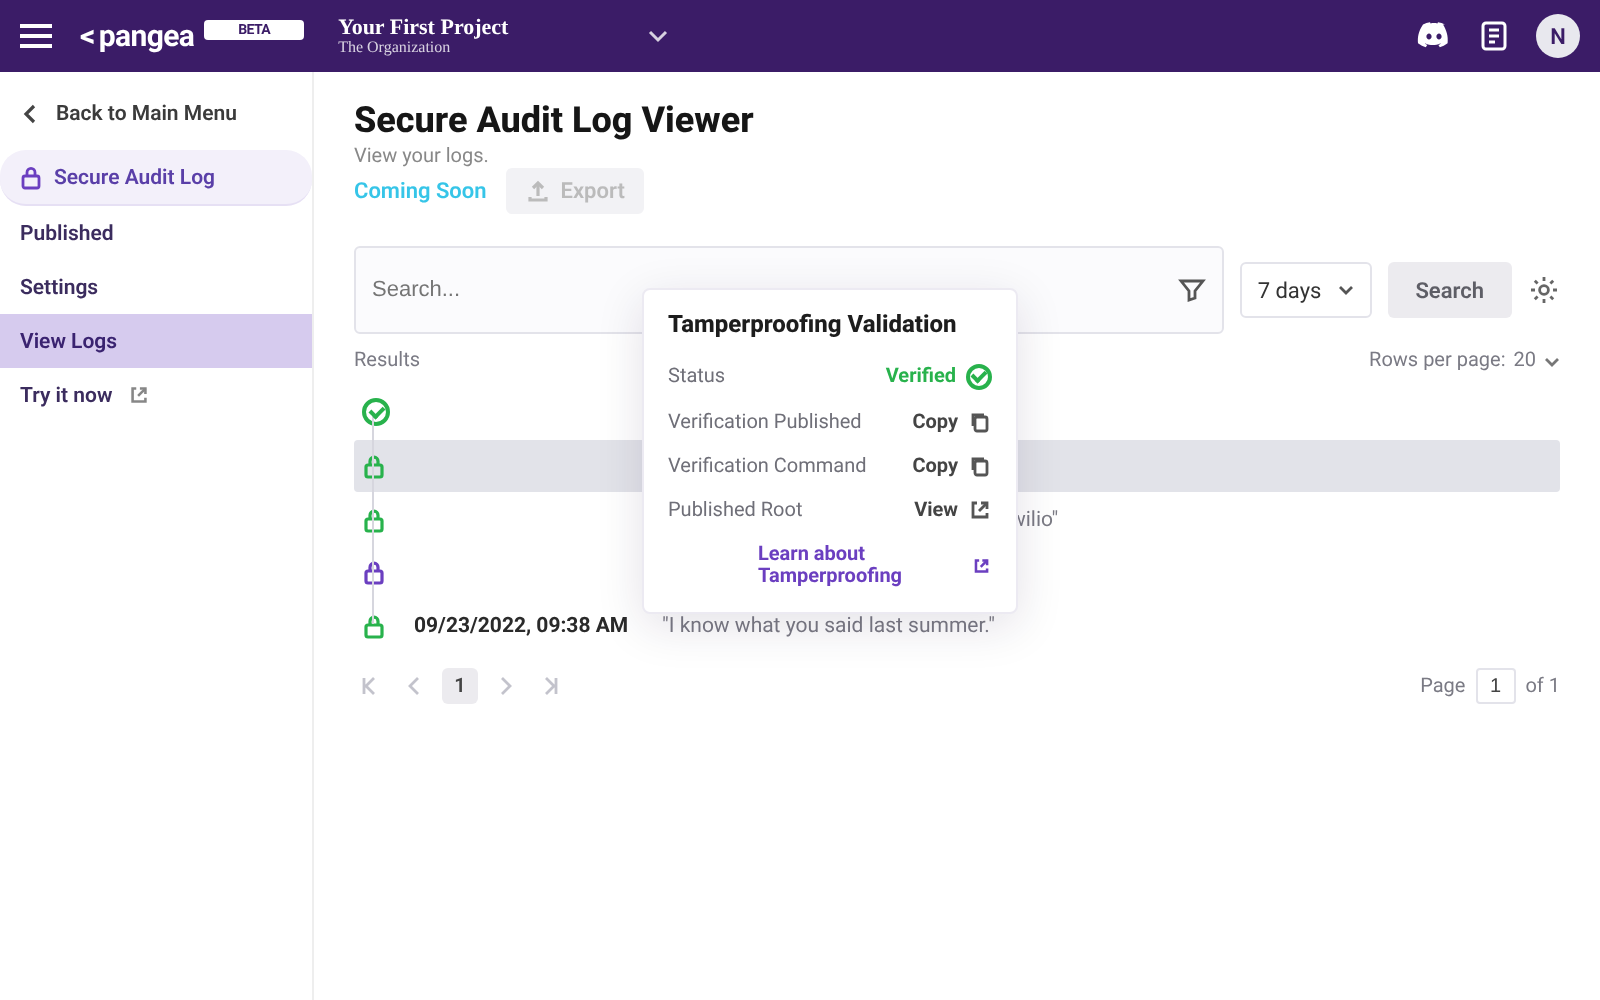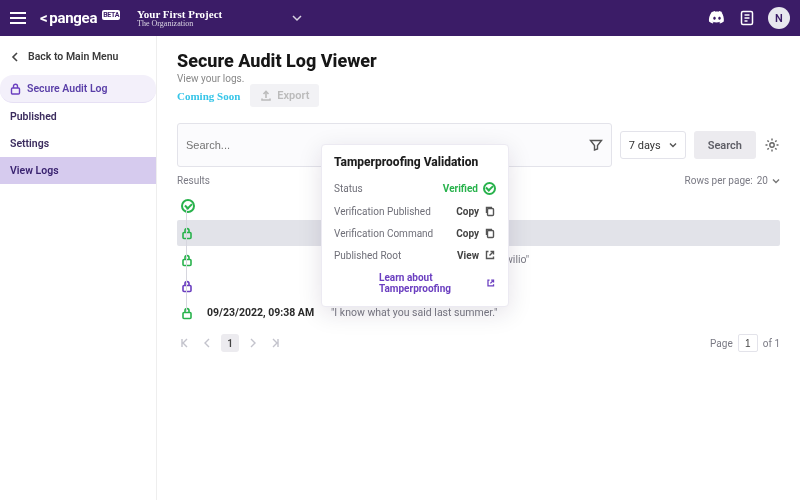--- a/index.html
+++ b/index.html
@@ -2,21 +2,21 @@
 <html><head>
 <meta charset="utf-8">
 <style>
   * { box-sizing: border-box; margin: 0; padding: 0; }
   body { font-family: -apple-system, BlinkMacSystemFont, "Segoe UI", Roboto, sans-serif; font-size: 12px; color: #333; background: #fff; }
   .topbar { background: #3b1c67; height: 36px; display: flex; align-items: center; padding: 0 10px; color: #fff; }
   .hamburger { width: 20px; height: 20px; display: flex; flex-direction: column; justify-content: center; gap: 3px; cursor: pointer; margin-right: 10px; }
   .hamburger span { display:block; height:2px; background:#fff; width:16px; }
   .logo { font-weight: 700; font-size: 15px; letter-spacing: -0.3px; display:flex; align-items:center; gap:2px; }
   .logo .angle { font-weight:800; }
-  .beta { background:#fff; color:#3b1c67; font-size:7px; font-weight:700; padding:1px 1px; border-radius:2px; margin-left:3px; position:relative; top:-3px; }
+  .beta { background:#fff; color:#3b1c67; font-size:7px; font-weight:700; padding:1px 17px; border-radius:2px; margin-left:3px; position:relative; top:-3px; }
   .proj { margin-left: 17px; line-height:1.1;font-family:Liberation Serif, serif; }
   .proj .name { font-size:11px; font-weight:600; }
   .proj .org { font-size:8px; opacity:.8; }
   .proj-caret { margin-left: 70px; opacity:.8; }
   .top-spacer { flex:1; }
   .top-icons { display:flex; align-items:center; gap:12px; }
   .top-icons .ico { width:18px; height:18px; display:flex; align-items:center; justify-content:center; }
   .avatar { width:22px; height:22px; border-radius:50%; background:#e8e8ee; color:#3b1c67; display:flex; align-items:center; justify-content:center; font-weight:600; font-size:11px; }
 
   .layout { display:flex; height: calc(500px - 36px); }
@@ -24,21 +24,21 @@
   .back { display:flex; align-items:center; gap:6px; font-size:10.5px; font-weight:600; color:#3b3b3b; padding:4px 10px 12px 10px; cursor:pointer; }
   .side-item { padding:7px 10px; font-size:10.5px; font-weight:600; color:#3b2c5e; cursor:pointer; display:flex; align-items:center; gap:6px; }
   .side-item.title { background:#f3f0fa; color:#5a3fa8; border-bottom:1px solid #e6e0f4;border-radius:13px; }
   .side-item.active { background:#d6cbee; color:#3a2370; }
   .side-item.sub {}
   .side-item .ext { margin-left:2px; opacity:.7; }
 
   .main { flex:1; padding: 14px 20px; position:relative; }
   .page-title { font-size:18px; font-weight:800; color:#161616; }
   .page-sub { font-size:10px; color:#888; margin-top:2px; }
-  .coming { color:#36c5e8; font-size:11px; font-weight:600;font-family:Liberation Serif, serif; }
+  .coming { color:#36c5e8; font-size:11px; font-weight:600; }
   .head-row { display:flex; align-items:flex-start; justify-content:space-between;flex-direction:column; }
   .head-actions { display:flex; align-items:center; gap:10px; }
   .export-btn { background:#f2f2f5; color:#bbb; border-radius:3px; padding:5px 10px; font-size:11px; font-weight:600; display:flex; align-items:center; gap:5px; cursor:not-allowed; }
 
   .searchbar { margin-top:16px; display:flex; align-items:center; gap:8px; }
   .searchbox { flex:1; border:1px solid #e3e3ea; border-radius:3px; height:44px; display:flex; align-items:center; padding:0 8px; background:#fbfbfd; }
   .searchbox input { border:none; outline:none; flex:1; background:transparent; font-size:11px; color:#555; }
   .filter-ico { width:14px; height:14px; color:#666; }
   .range { border:1px solid #e3e3ea; border-radius:3px; height:28px; padding:0 8px; display:flex; align-items:center; gap:8px; font-size:11px; color:#333; cursor:pointer; }
   .search-btn { background:#ecebef; color:#5e5e66; border-radius:3px; height:28px; padding:0 14px; font-size:11px; font-weight:600; cursor:pointer; display:flex; align-items:center; }
@@ -142,20 +142,28 @@
     </div>
     <div class="side-item sub">
         <span>Published</span>
       </div>
     <div class="side-item sub">
         <span>Settings</span>
       </div>
     <div class="side-item sub active">
         <span>View Logs</span>
       </div>
+    <div class="side-item sub">
+      <span>Try it now</span>
+      <svg class="ext" width="11" height="11" viewBox="0 0 12 12" fill="none" stroke="#555" stroke-width="1.4">
+          <path d="M4.5 2.5 H2.5 V9.5 H9.5 V7.5"></path>
+          <path d="M6.5 2.5 H9.5 V5.5"></path>
+          <path d="M9.5 2.5 L5.5 6.5"></path>
+        </svg>
+    </div>
   </div>
 
   <div class="main">
     <div class="head-row">
       <div>
         <div class="page-title">Secure Audit Log Viewer</div>
         <div class="page-sub">View your logs.</div>
       </div>
       <div class="head-actions">
         <div class="coming">Coming Soon</div>

